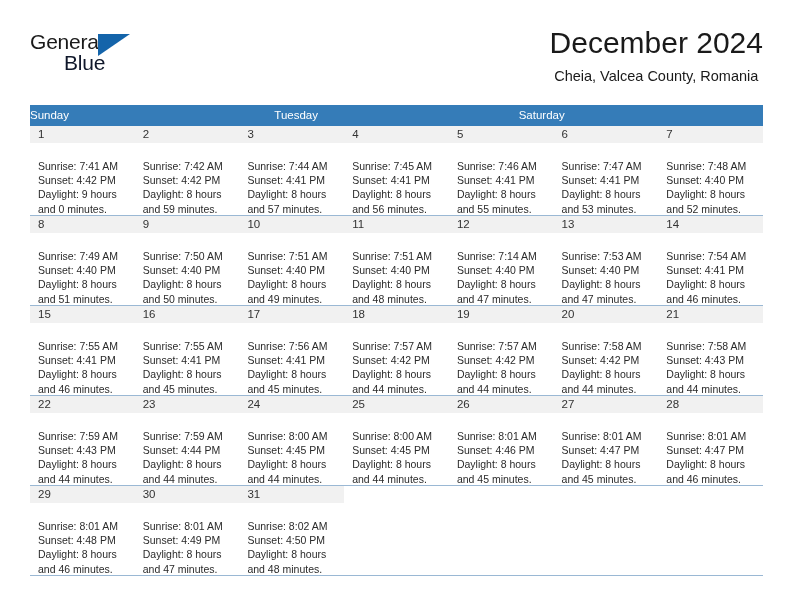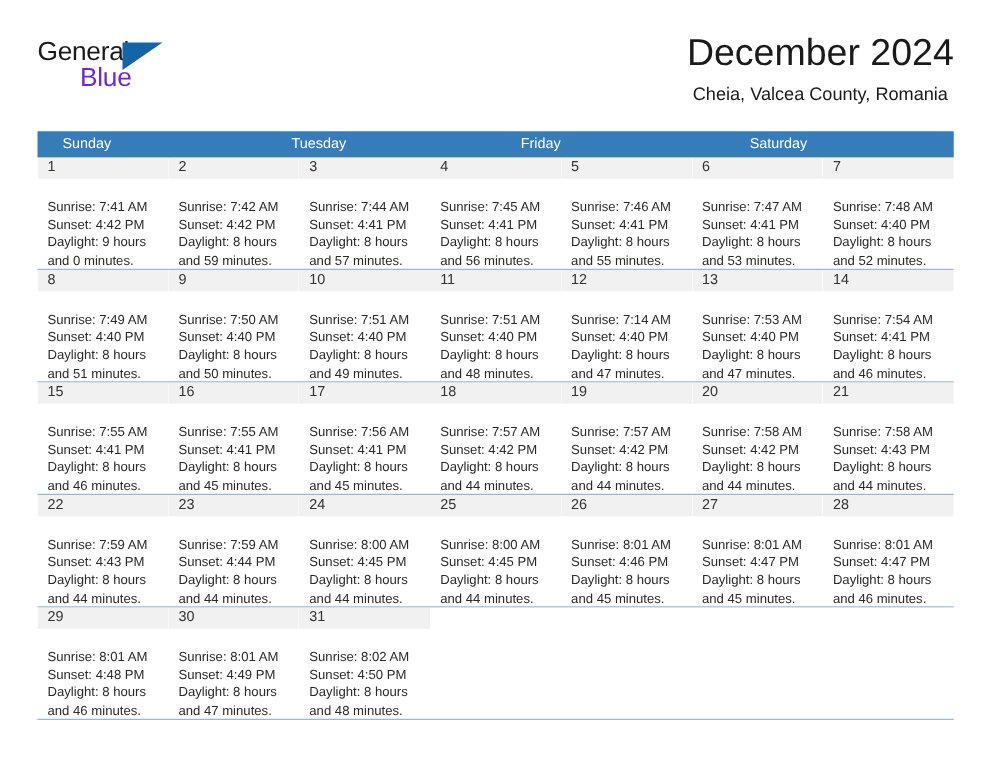--- a/index.html
+++ b/index.html
@@ -53,21 +53,21 @@
     height: 0;
     border-left: 32px solid #1464aa;
     border-bottom: 22px solid transparent;
   }
   .logo-blue {
     position: absolute;
     left: 34px;
     top: 21px;
     font-size: 21px;
     letter-spacing: -0.2px;
-    color: #6d28d9;
+    color: #0f172a;
     font-family: "Liberation Sans", sans-serif;
   }
 
   .title-block {
     position: absolute;
     right: 0px;
     top: 0px;
     text-align: center;
   }
   .cal-title {
@@ -96,21 +96,21 @@
     display: flex;
     width: 100%;
     background: #357cb8;
     height: 21px;
   }
   .dow {
     flex: 1 1 0;
     color: #ffffff;
     font-size: 11.5px;
     line-height: 21px;
-    padding-left: 20px;
+    padding-left: 0;
     box-sizing: border-box;
     white-space: nowrap;
   }
 
   .week {
     width: 100%;
     border-top: 1px solid #9ab8d4;
   }
   .week:first-of-type {
     border-top: none;
@@ -173,21 +173,20 @@
       <div class="cal-subtitle">Cheia, Valcea County, Romania</div>
     </div>
 
   </div>
 
   <div class="calendar">
 
     <div class="dow-row">
       <div class="dow">Sunday</div>
       <div class="dow">Tuesday</div>
-      <div class="dow">Friday</div>
       <div class="dow">Saturday</div>
     </div>
 
     <div id="weeks-container">
         <div class="week">
           <div class="week-inner">
             <div class="cell">
               <div class="daynum-band">1</div>
               <div class="cell-body">
                 <div class="cell-line">Sunrise: 7:41 AM</div>

